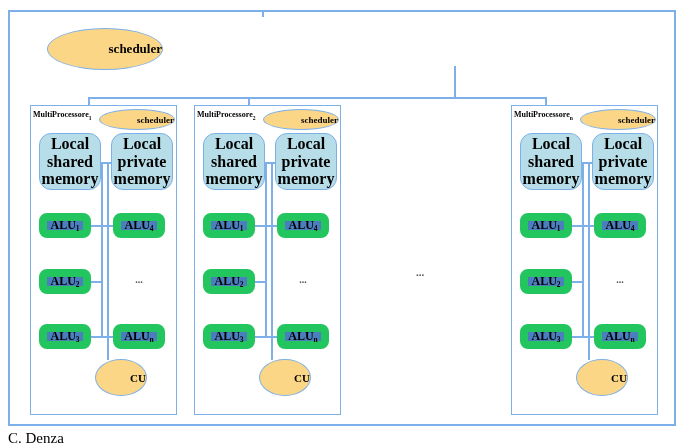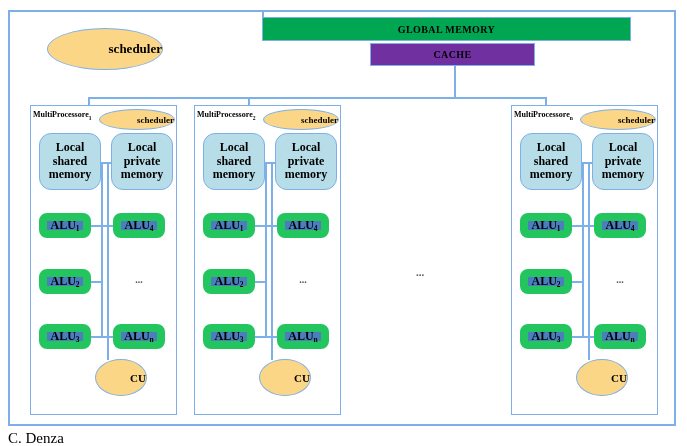--- a/index.html
+++ b/index.html
@@ -51,21 +51,21 @@
   .mp-label{
     position:absolute;left:2px;top:4px;font-weight:bold;font-size:8px;
     white-space:nowrap;z-index:3;
   }
   .mp-label sub{font-size:.7em;}
   .sched-small{left:68px;top:3px;width:76px;height:21px;font-size:9px;z-index:3;}
   .membox{
     position:absolute;width:62px;height:57px;background:#b7dee8;
     border:1.5px solid #7db0e8;border-radius:12px;box-sizing:border-box;
     display:flex;align-items:center;justify-content:center;text-align:center;
-    font-weight:bold;font-size:12px;line-height:1.12;z-index:2;
+    font-weight:bold;font-size:16px;line-height:1.12;z-index:2;
   }
   .mem-shared{left:8px;top:27px;}
   .mem-private{left:80px;top:27px;}
   .alu{
     position:absolute;width:52px;height:25px;background:#4a7ebc;
     border:8px solid #22c55e;border-radius:8px;box-sizing:border-box;
     display:flex;align-items:center;justify-content:center;
     font-weight:bold;font-size:12px;z-index:2;
   }
   .alu sub{font-size:.62em;margin-top:5px;}
@@ -97,27 +97,21 @@
 
 <div class="canvas">
 
   <div class="outer-border"></div>
 
 
   <div class="ellipse sched-big">
     <span>scheduler</span>
   </div>
 
-  <div class="box global-memory">
-    <span>GLOBAL MEMORY</span>
-  </div>
-
-  <div class="box cache">
-    <span>CACHE</span>
-  </div>
+
 
   <div class="line vline" style="left:262px;top:10px;height:7px;"></div>
   <div class="line vline" style="left:454px;top:66px;height:31px;"></div>
   <div class="line hline" style="left:88px;top:97px;width:458px;"></div>
   <div class="line vline" style="left:88px;top:97px;height:8px;"></div>
   <div class="line vline" style="left:248px;top:97px;height:8px;"></div>
   <div class="line vline" style="left:545px;top:97px;height:8px;"></div>
 
   <div class="mp mp1">
     <div class="mp-label"><span>MultiProcessore</span><sub>1</sub></div>

